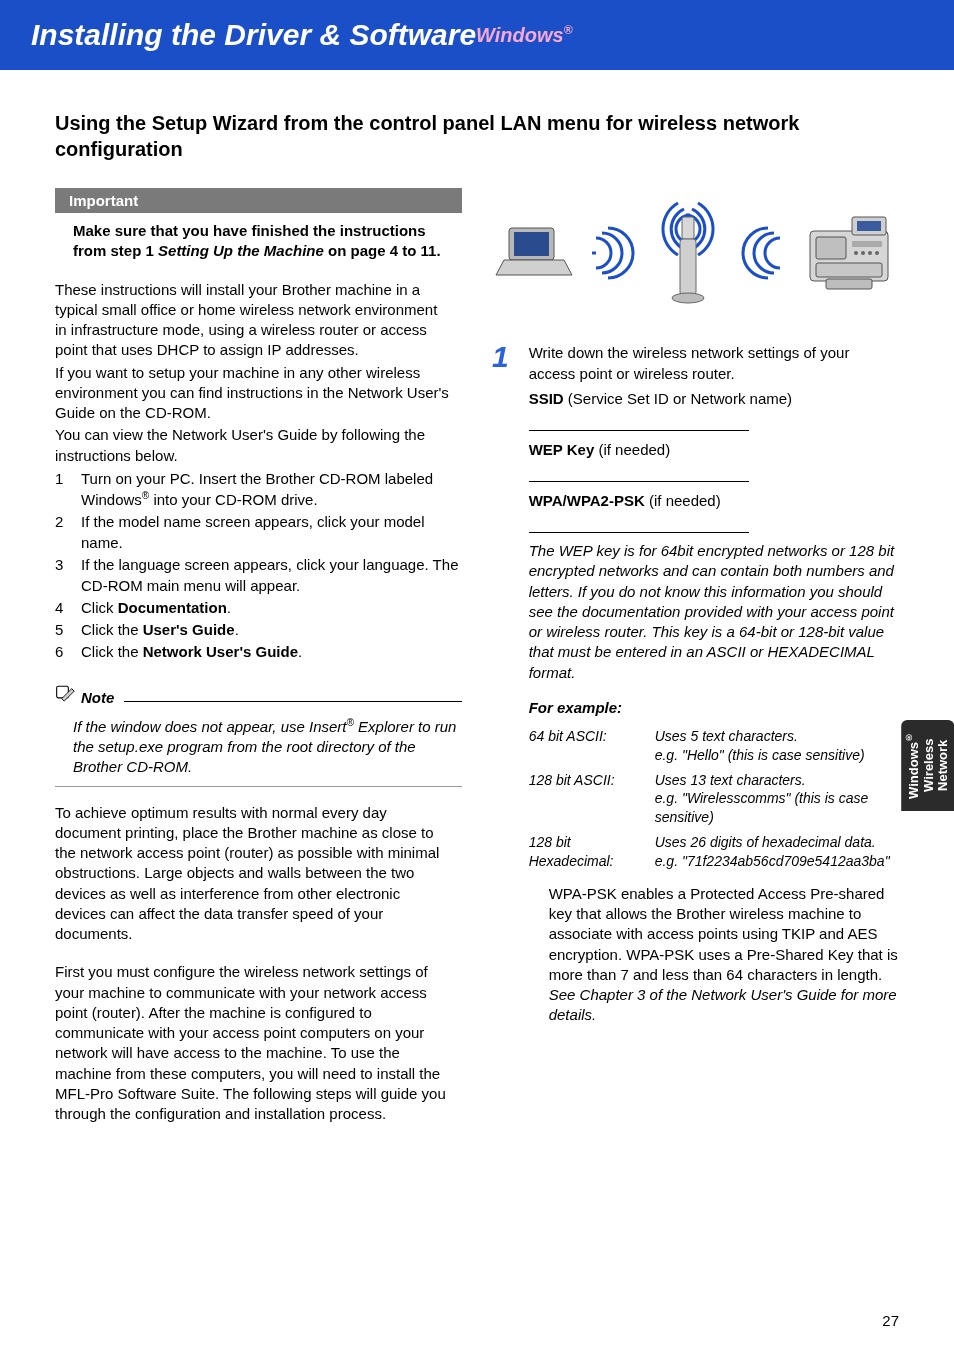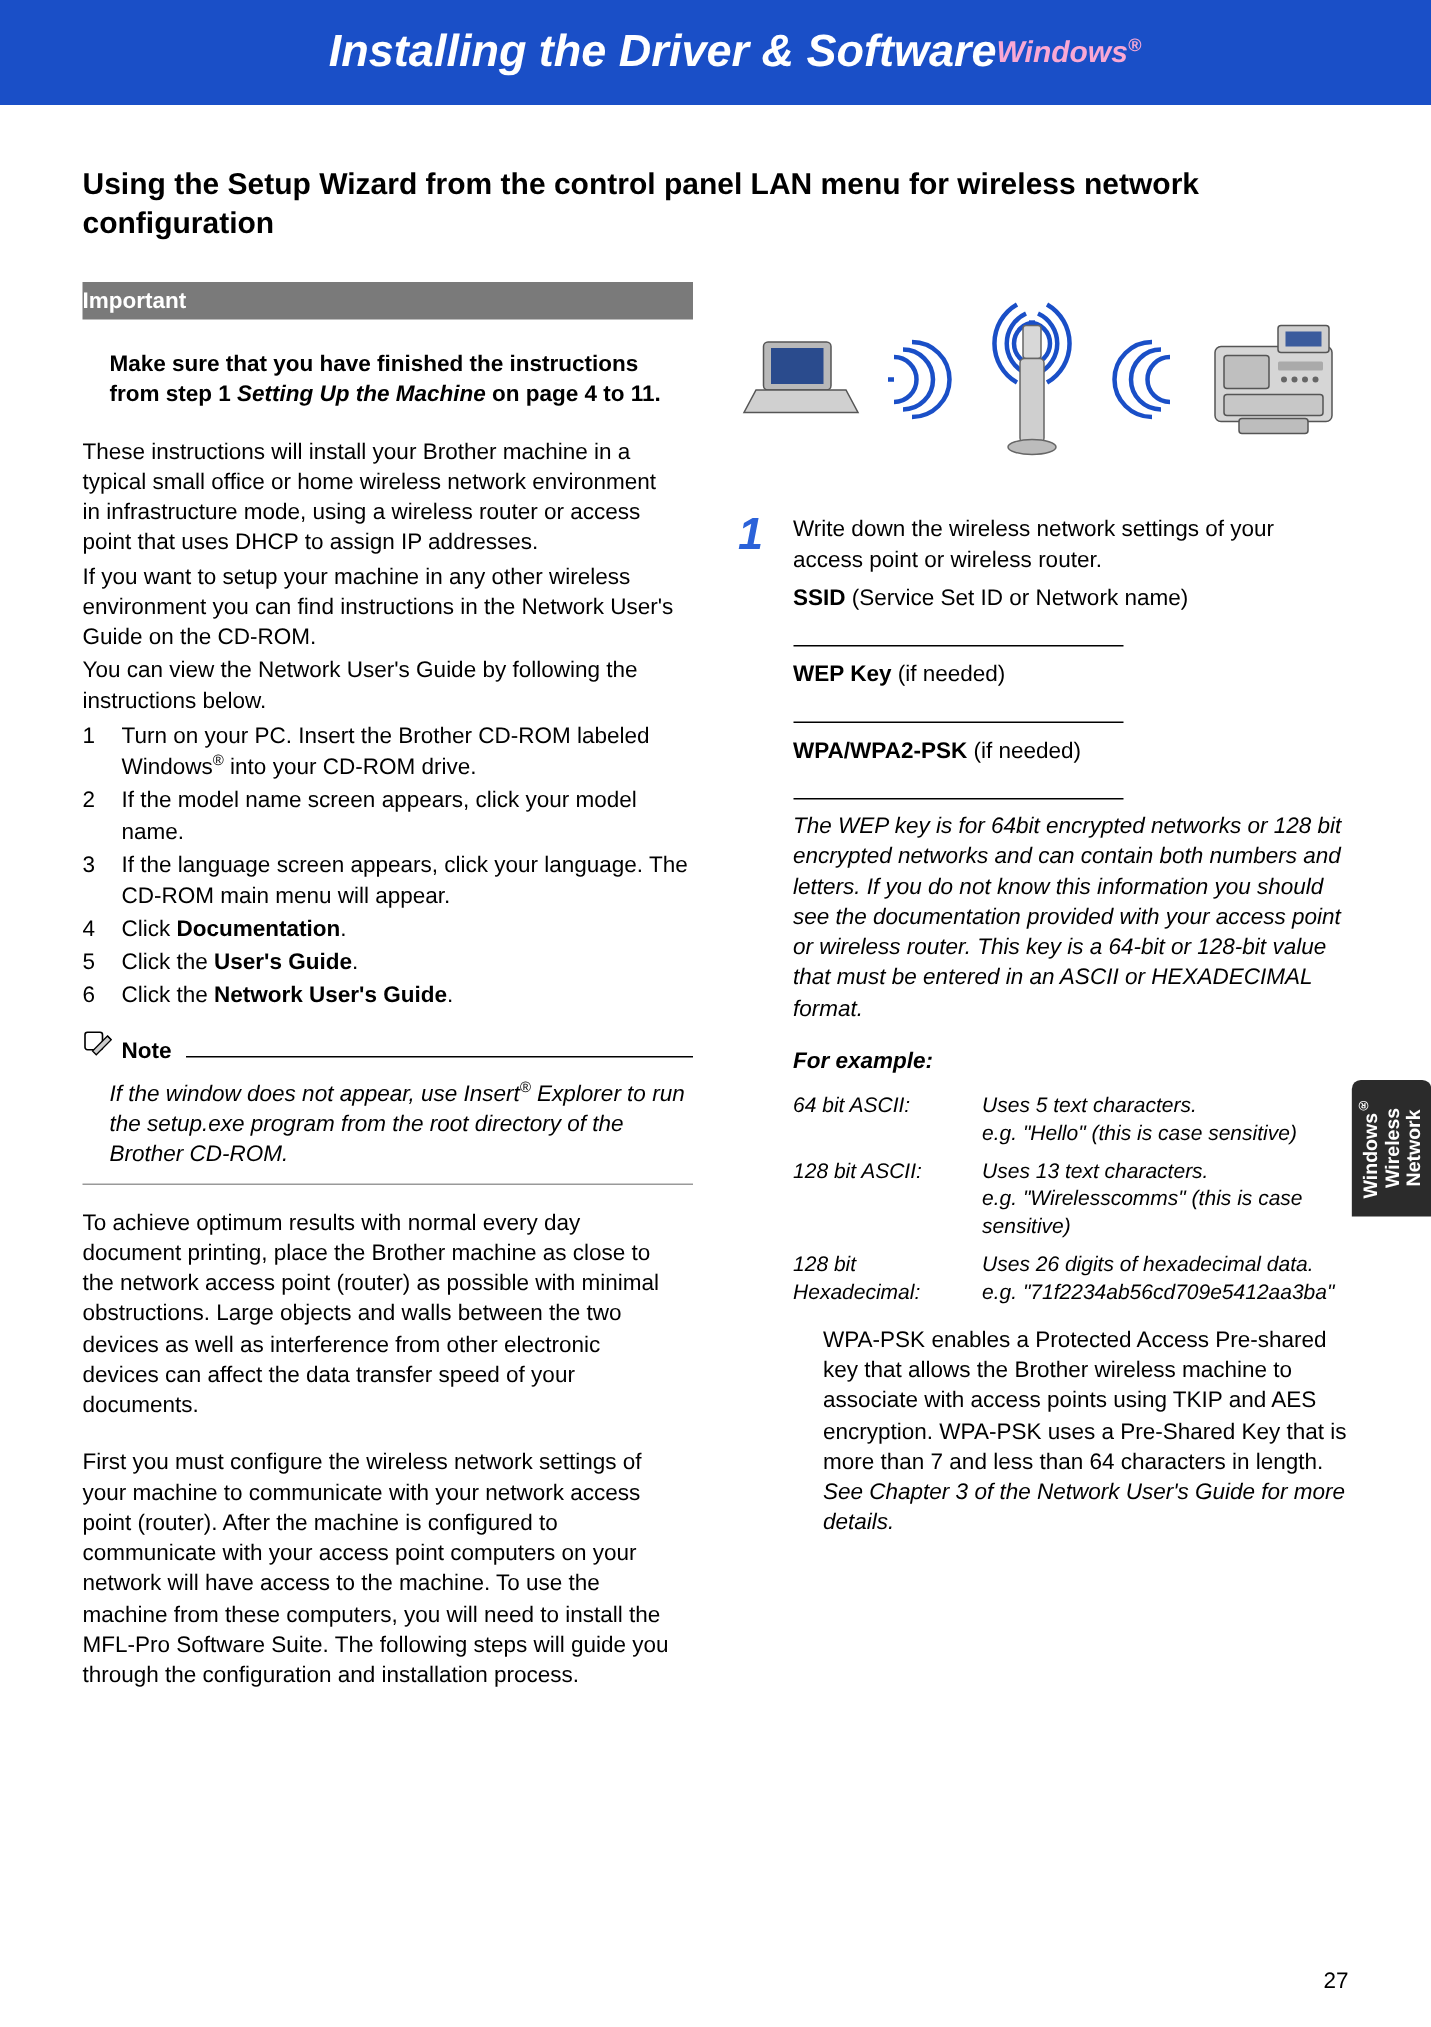--- a/index.html
+++ b/index.html
@@ -1,34 +1,34 @@
 <!DOCTYPE html>
 <html><head>
 <meta charset="utf-8">
 <style>
   html,body{margin:0;padding:0;font-family:Helvetica,Arial,sans-serif;color:#000;}
   body{width:954px;box-sizing:border-box;}
-  .banner{background:#1a4fc7;height:70px;display:flex;align-items:center;justify-content:center;padding:0 24px 0 50px;}
+  .banner{background:#1a4fc7;height:70px;display:flex;align-items:center;justify-content:flex-start;padding:0 24px 0 31px;}
   .banner h1{color:#fff;font-size:30px;font-style:italic;font-weight:bold;margin:0;}
   .banner .os{color:#f9a8d4;font-size:20px;font-style:italic;font-weight:bold;}
   .banner .os sup{font-size:12px;}
   .content{padding:30px 55px 0 55px;}
   .section-title{font-size:20px;font-weight:bold;margin:10px 0 26px 0;line-height:1.3;}
   .columns{display:flex;gap:30px;}
   .col{flex:1;min-width:0;}
-  .important{background:#7a7a7a;color:#fff;font-weight:bold;padding:4px 0;margin-bottom:20px;font-size:15px;}
+  .important{background:#7a7a7a;color:#fff;font-weight:bold;padding:4px 14px;margin-bottom:8px;font-size:15px;}
   .imp-body{font-weight:bold;font-style:italic;font-size:15px;line-height:1.35;margin:0 0 18px 18px;}
   .imp-body .notit{font-style:normal;}
   p{font-size:15px;line-height:1.35;margin:0 12px 2px 0;}
   .para{margin-bottom:2px;}
   ol.cd{list-style:none;padding:0;margin:2px 0 6px 0;}
   ol.cd li{display:flex;font-size:15px;line-height:1.4;margin-bottom:1px;}
   ol.cd li .n{width:26px;flex-shrink:0;}
   sup.reg{font-size:10px;}
-  .note-head{display:flex;align-items:center;gap:6px;margin-top:10px;border-bottom:1px solid #000;padding-bottom:2px;}
+  .note-head{display:flex;align-items:center;gap:6px;margin-top:20px;border-bottom:1px solid #000;padding-bottom:2px;font-style:italic;}
   .note-head .icon svg{width:20px;height:20px;}
   .note-head b{font-size:15px;}
   .note-head{border-bottom:none;}
   .note-head{align-items:flex-end;}
   .note-head{border:none;}
   .note-head{position:relative;}
   .note-head-line{flex:1;height:1px;background:#000;margin-bottom:4px;margin-left:4px;}
   .note-body{font-style:italic;font-size:15px;line-height:1.35;margin:8px 0 8px 18px;}
   .note-body sup{font-size:10px;}
   .note-end{height:1px;background:#999;margin:4px 0 16px 0;}

